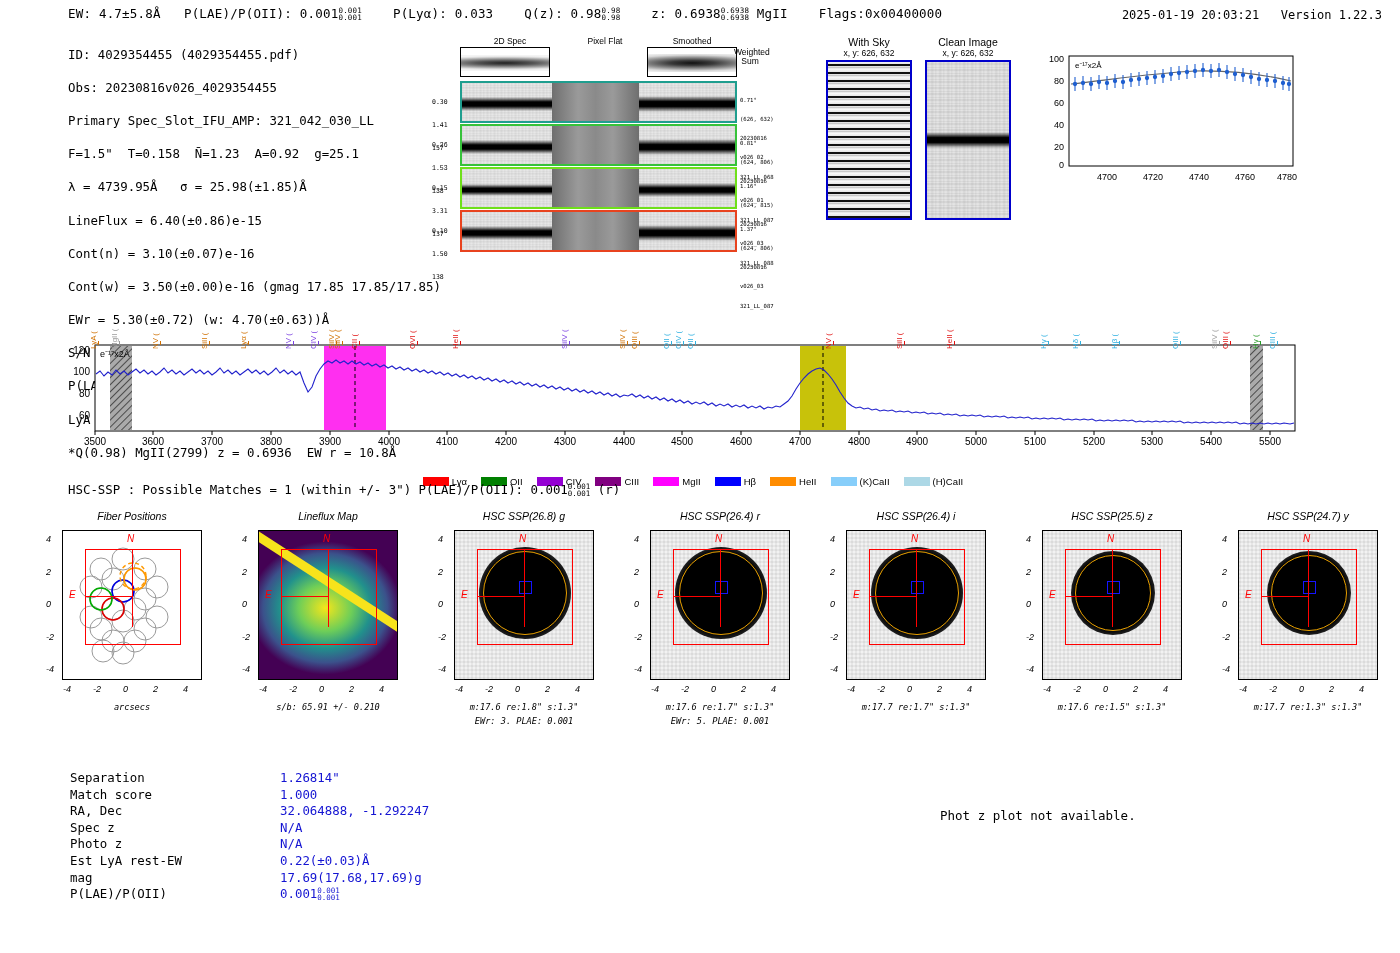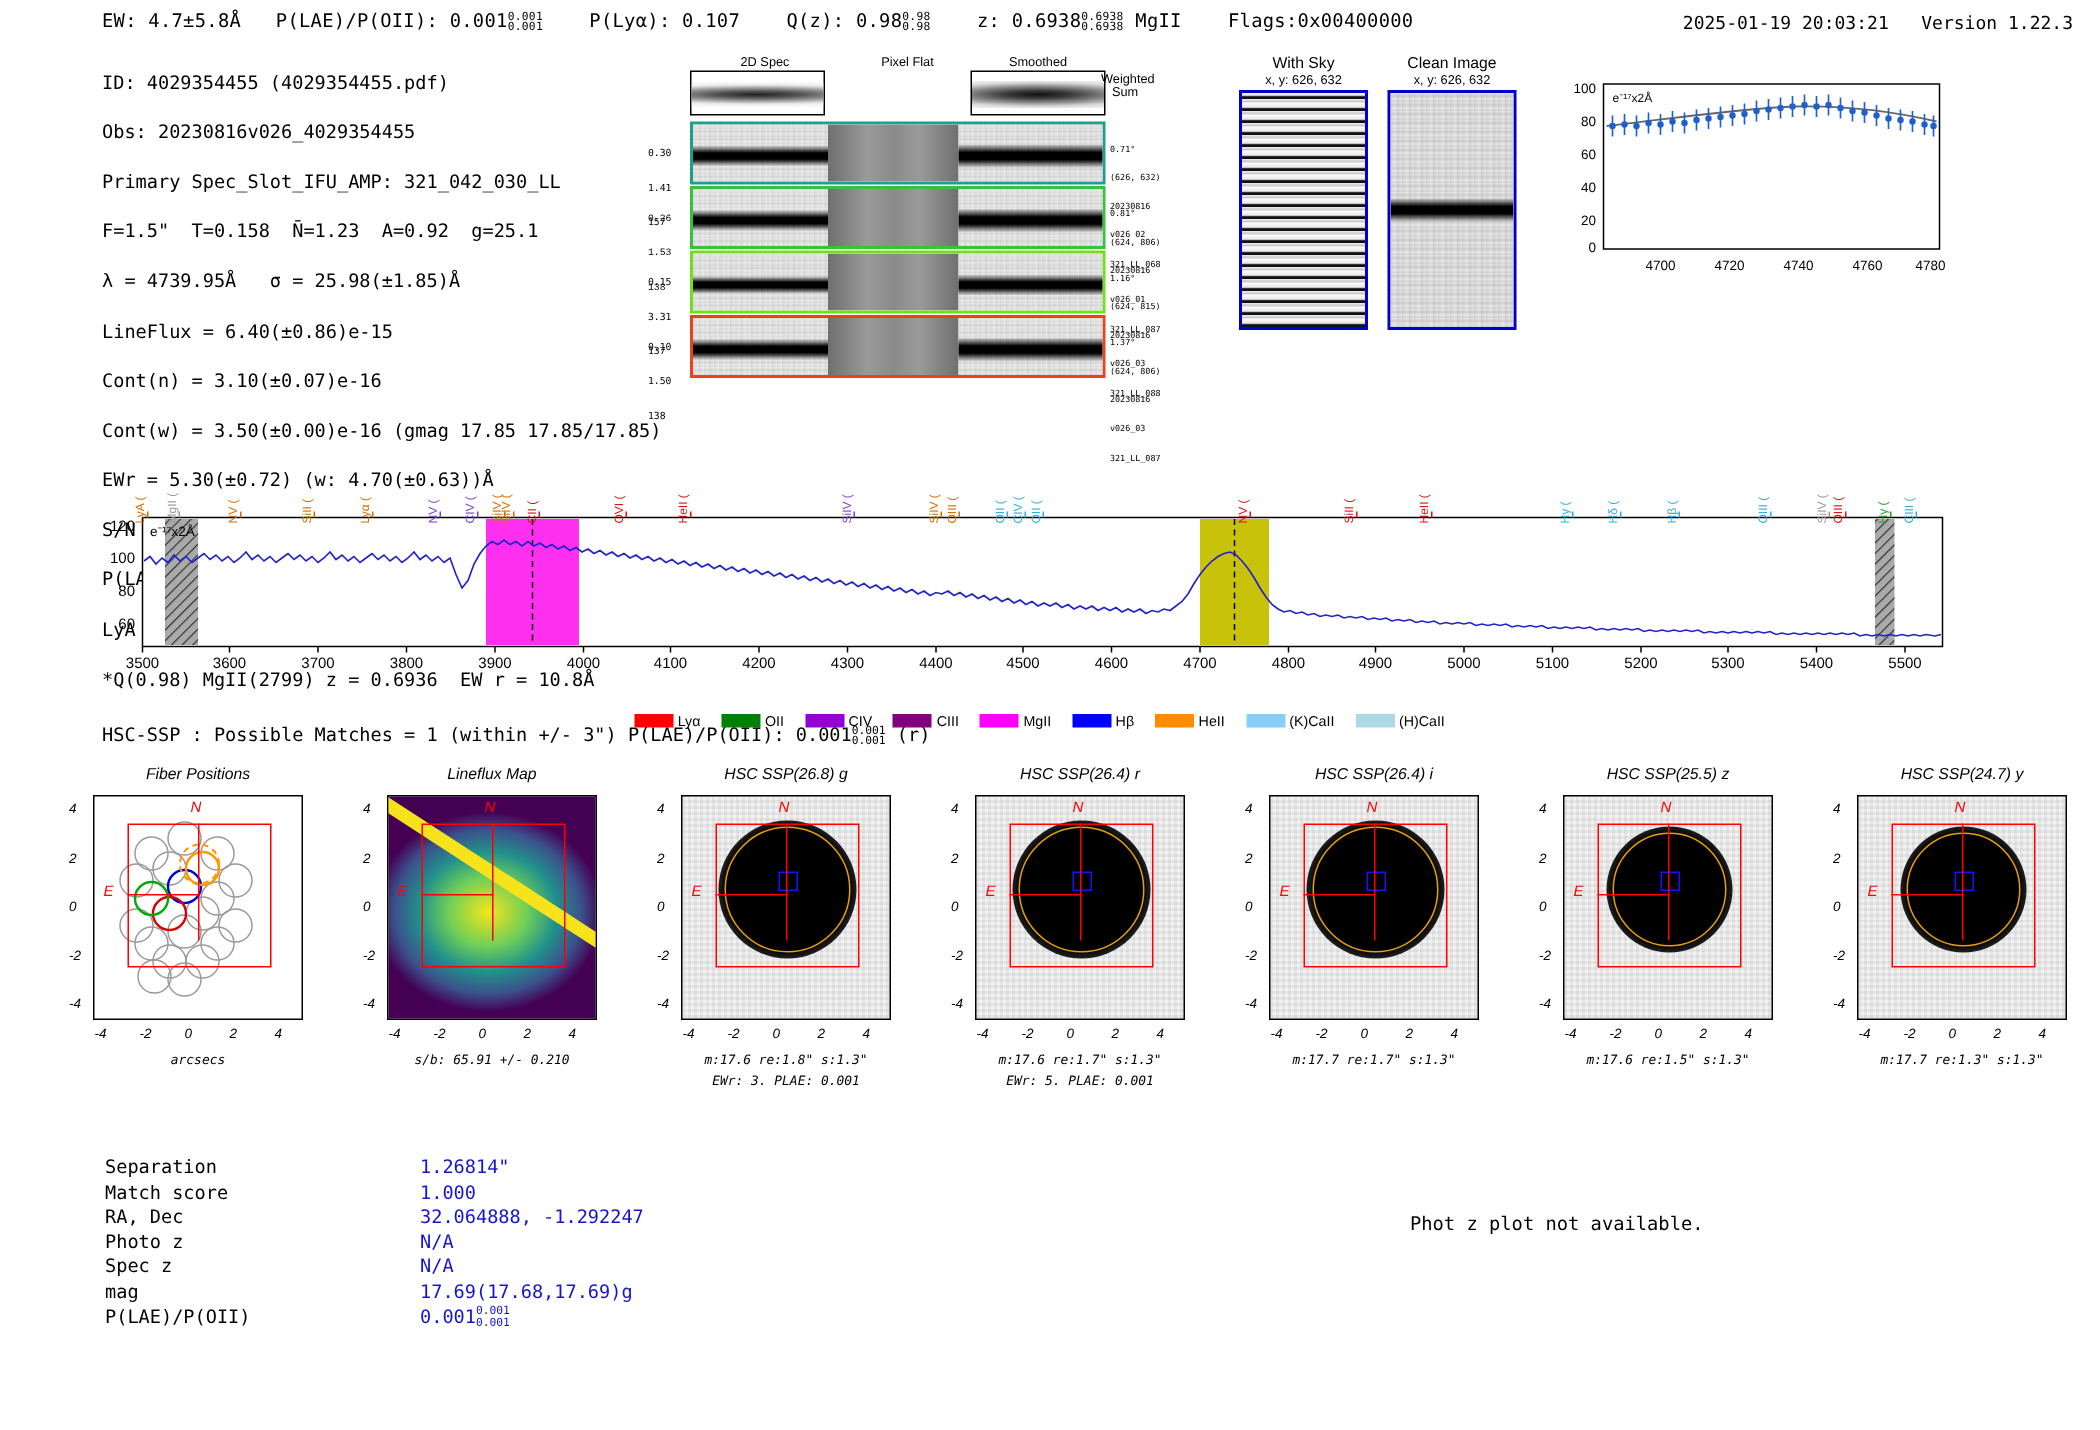--- a/index.html
+++ b/index.html
@@ -75,21 +75,21 @@
   .blue { color:#1414d2; }
 </style>
 </head>
 <body>
 
 <div class="abs mono" id="header-line">
   <span>EW: 4.7±5.8Å</span>
   &nbsp;
   <span>P(LAE)/P(OII): 0.001</span><span class="frac"><span>0.001</span><br><span>0.001</span></span>
   &nbsp;&nbsp;
-  <span>P(Lyα): 0.107</span>
+  <span>P(Lyα): 0.033</span>
   &nbsp;&nbsp;
   <span>Q(z): 0.98</span><span class="frac"><span>0.98</span><br><span>0.98</span></span>
   &nbsp;&nbsp;
   <span>z: 0.6938</span><span class="frac"><span>0.6938</span><br><span>0.6938</span></span>
   <span>MgII</span>
   &nbsp;&nbsp;
   <span>Flags:0x00400000</span>
 </div>
 <div class="abs mono" id="header-right">
   <span>2025-01-19 20:03:21</span>&nbsp;&nbsp;
@@ -677,19 +677,20 @@
         <div class="axlab" style="left: 121px; top: 152px;">4</div>
       </div>
       <div class="abs cut-cap" style="width: 140px; left: 0px; top: 192px;">m:17.7  re:1.3"  s:1.3"</div>
     </div>
   </div>
 
 <div class="abs mono" id="bottom-table">
   <div><span class="k">Separation</span><span class="v">1.26814"</span></div>
   <div><span class="k">Match score</span><span class="v">1.000</span></div>
   <div><span class="k">RA, Dec</span><span class="v">32.064888, -1.292247</span></div>
+  <div><span class="k">Spec z</span><span class="v">N/A</span></div>
   <div><span class="k">Photo z</span><span class="v">N/A</span></div>
-  <div><span class="k">Spec z</span><span class="v">N/A</span></div>
+  <div><span class="k">Est LyA rest-EW</span><span class="v">0.22(±0.03)Å</span></div>
   <div><span class="k">mag</span><span class="v">17.69(17.68,17.69)g</span></div>
   <div><span class="k">P(LAE)/P(OII)</span><span class="v">0.001</span><span class="frac blue"><span>0.001</span><br><span>0.001</span></span></div>
 </div>
 
 <div class="abs mono" id="photoz-note">Phot z plot not available.</div>
 
 </body></html>

